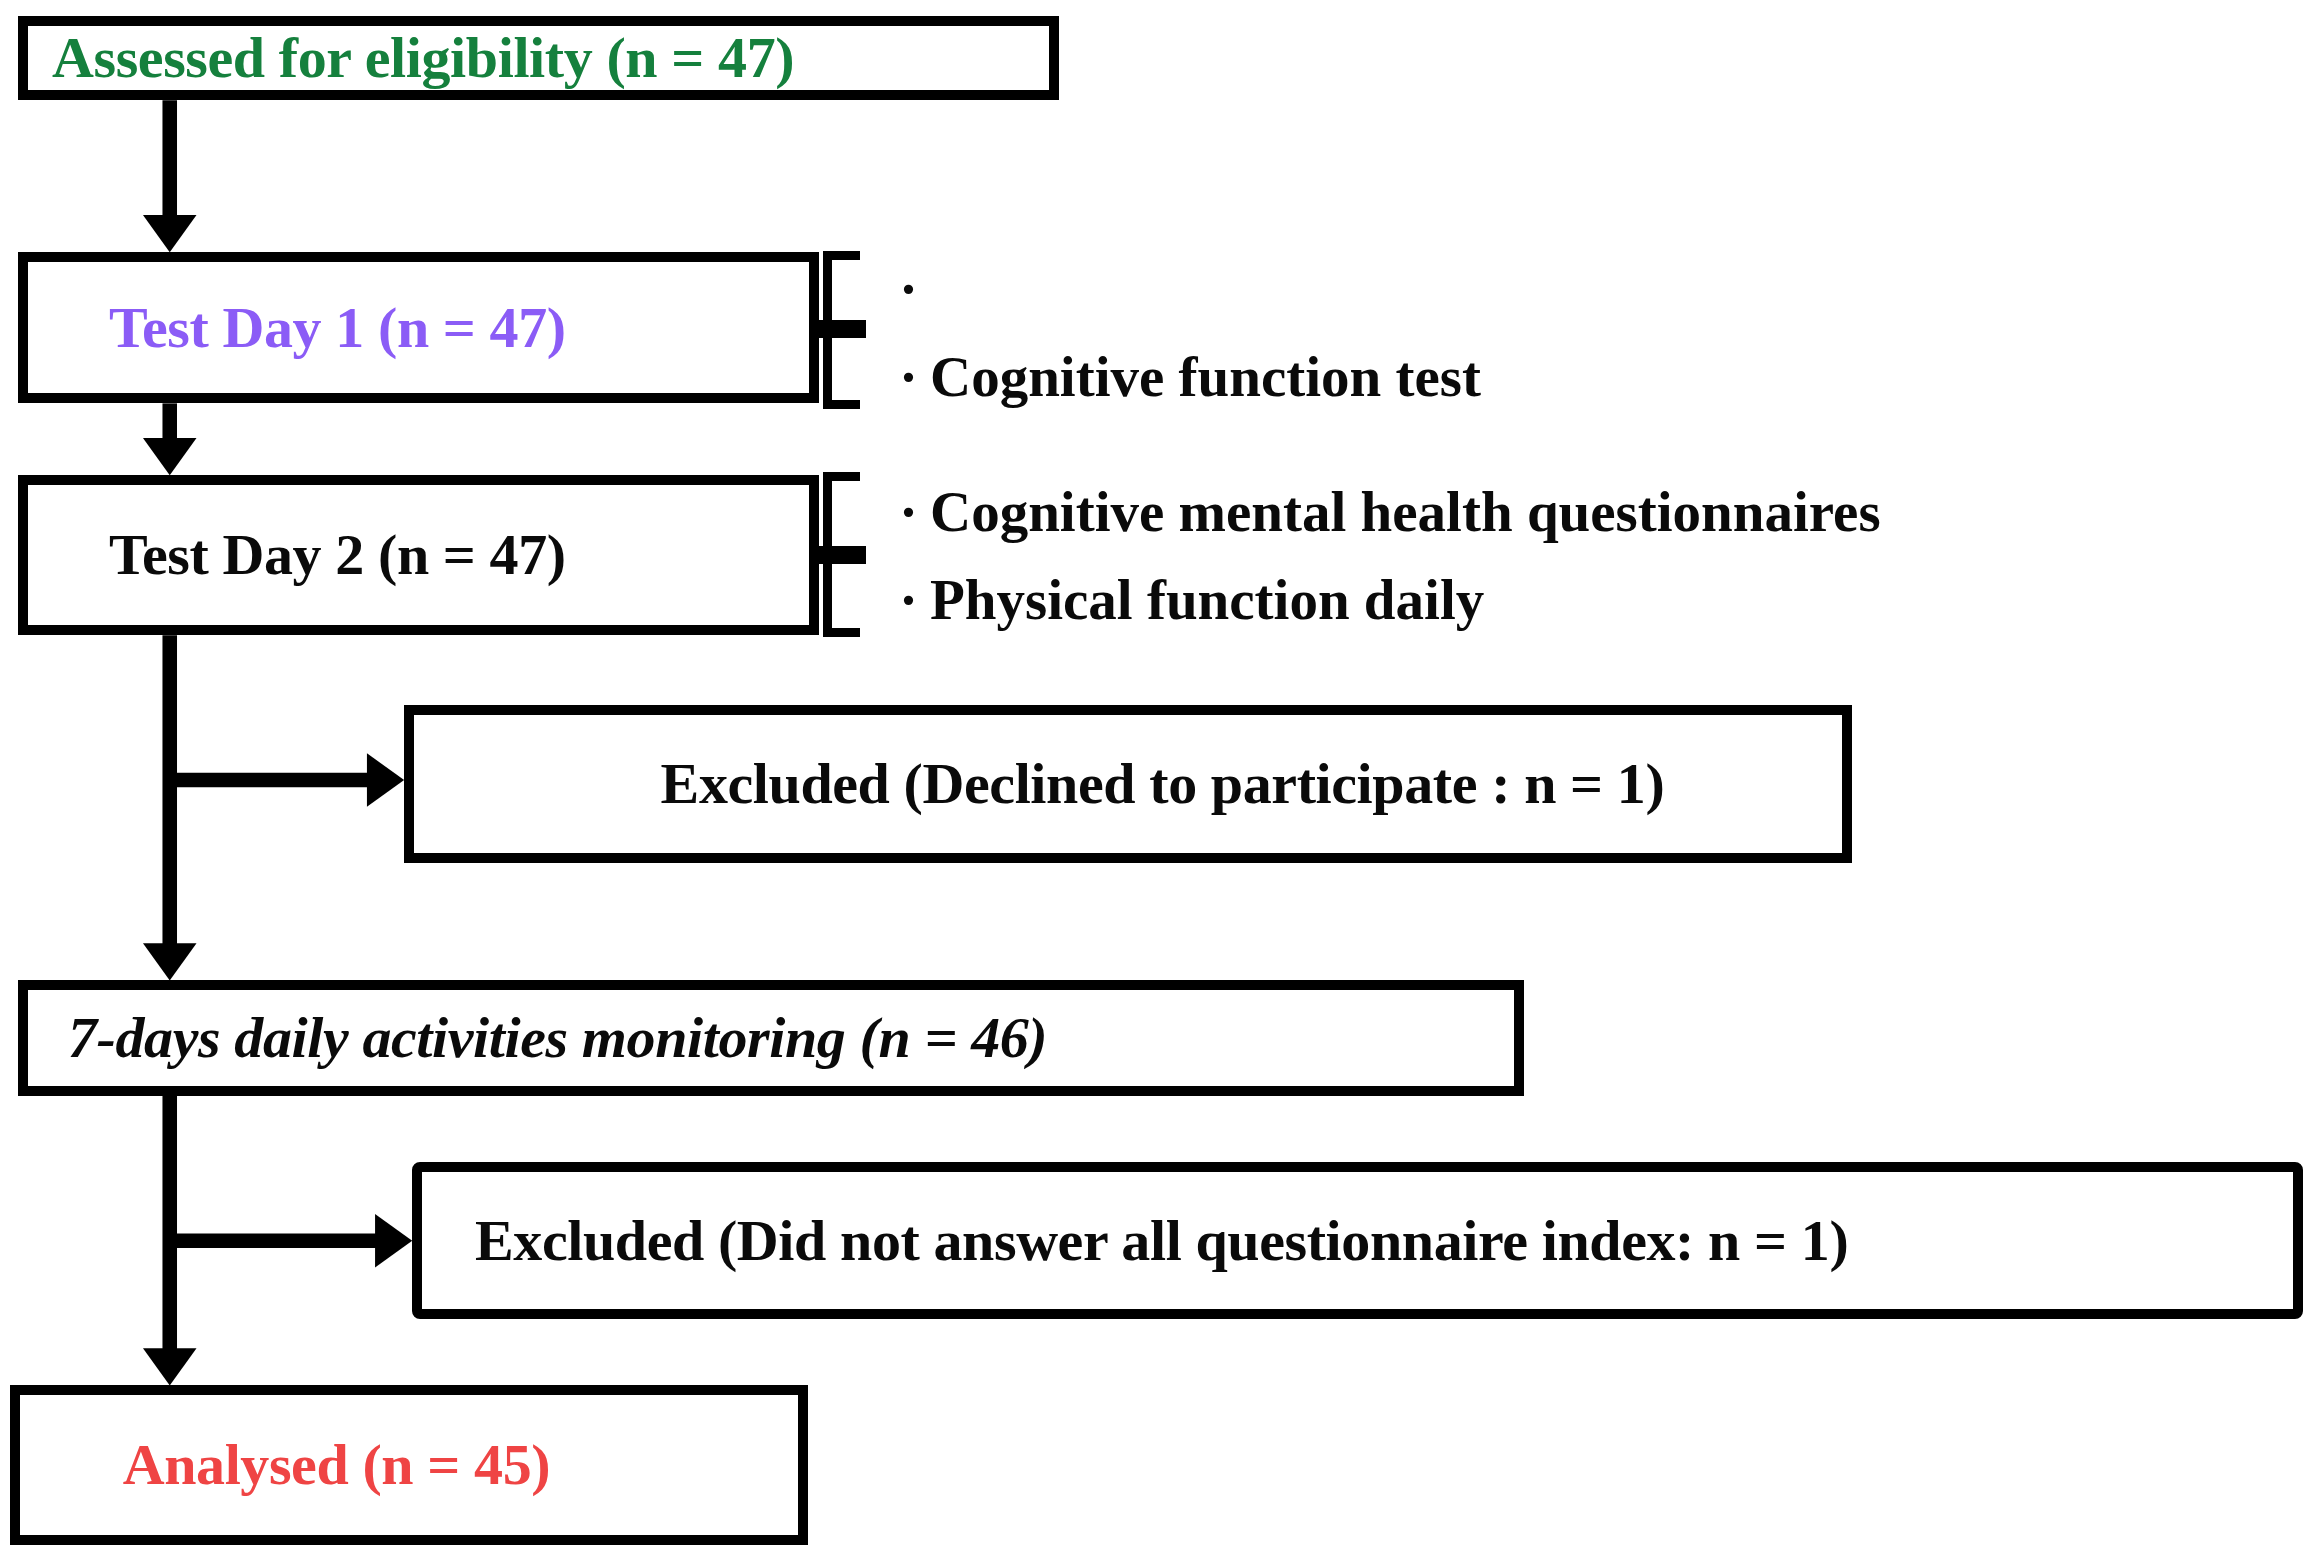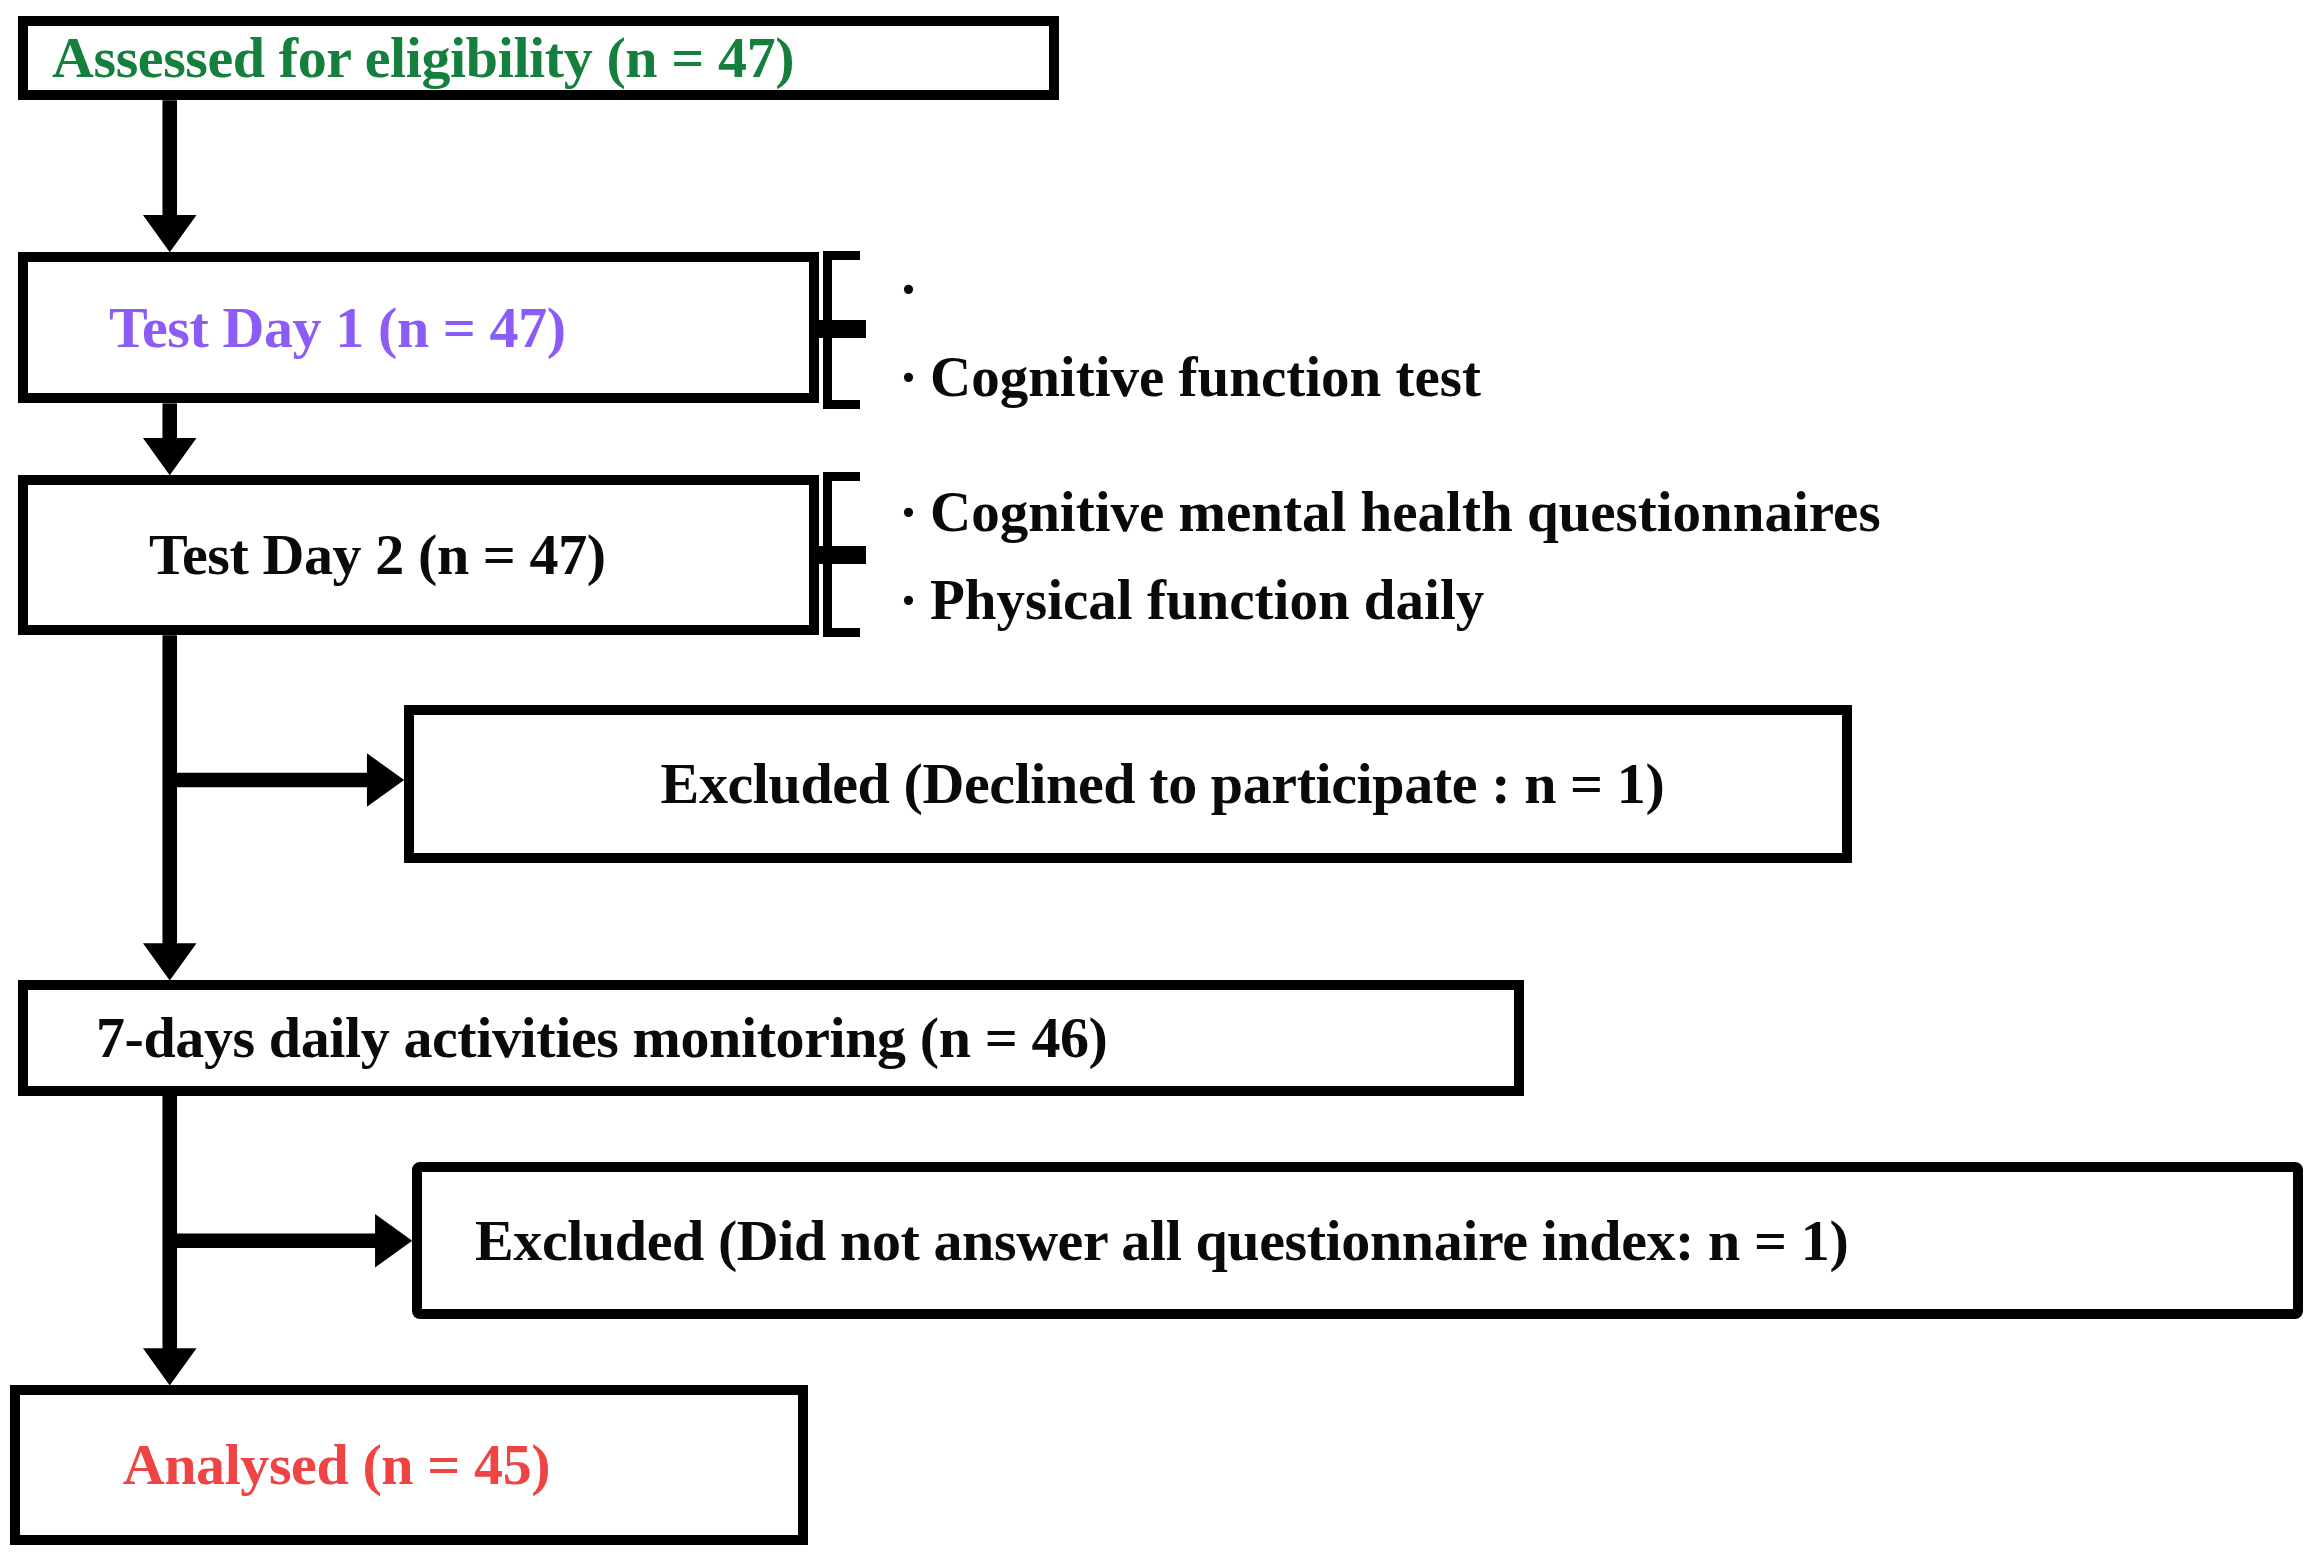--- a/index.html
+++ b/index.html
@@ -109,28 +109,28 @@
         <polygon points="464,1501.88 464,1568.12 510,1535" fill="#000000"></polygon>
       </g>
     </svg>
   <div id="node-layer">
       <div class="node-box" style="left: 18px; top: 16px; width: 1041px; height: 84px; border-color: rgb(0, 0, 0);">
         <span class="node-label" style="font-size: 58px; margin-left: 24px; color: #15803d;">Assessed for eligibility (n = 47)</span>
       </div>
       <div class="node-box" style="left: 18px; top: 252px; width: 801px; height: 151px; border-color: rgb(0, 0, 0);">
         <span class="node-label" style="font-size: 58px; margin-left: 81px; color: #8b5cf6;">Test Day 1 (n = 47)</span>
       </div>
-      <div class="node-box" style="left: 18px; top: 475px; width: 801px; height: 160px; border-color: rgb(0, 0, 0); padding-left: 40px;">
+      <div class="node-box" style="left: 18px; top: 475px; width: 801px; height: 160px; border-color: rgb(0, 0, 0);">
         <span class="node-label" style="font-size: 58px; margin-left: 81px; color: rgb(10, 10, 10);">Test Day 2 (n = 47)</span>
       </div>
       <div class="node-box" style="left: 404px; top: 705px; width: 1448px; height: 158px; border-color: rgb(0, 0, 0); justify-content: center;">
         <span class="node-label" style="font-size: 58px; margin-left: 69px; color: rgb(10, 10, 10);">Excluded (Declined to participate : n = 1)</span>
       </div>
       <div class="node-box" style="left: 18px; top: 980px; width: 1506px; height: 116px; border-color: rgb(0, 0, 0);">
-        <span class="node-label" style="font-size: 58px; margin-left: 68px; color: rgb(10, 10, 10);">7-days daily activities monitoring (n = 46)</span>
+        <span class="node-label" style="font-size: 58px; margin-left: 40px; color: rgb(10, 10, 10); font-style: italic;">7-days daily activities monitoring (n = 46)</span>
       </div>
       <div class="node-box" style="left: 412px; top: 1162px; width: 1891px; height: 157px; border-color: rgb(0, 0, 0); border-radius: 8px;">
         <span class="node-label" style="font-size: 58px; margin-left: 53px; color: rgb(10, 10, 10);">Excluded (Did not answer all questionnaire index: n = 1)</span>
       </div>
       <div class="node-box" style="left: 9.7px; top: 1385px; width: 798px; height: 160px; border-color: rgb(0, 0, 0);">
         <span class="node-label" style="font-size: 58px; margin-left: 103px; color: #ef4444;">Analysed (n = 45)</span>
       </div>
     </div>
   <div id="annot-layer">
       <div class="annot-group" style="left: 0px; top: 0px;">

